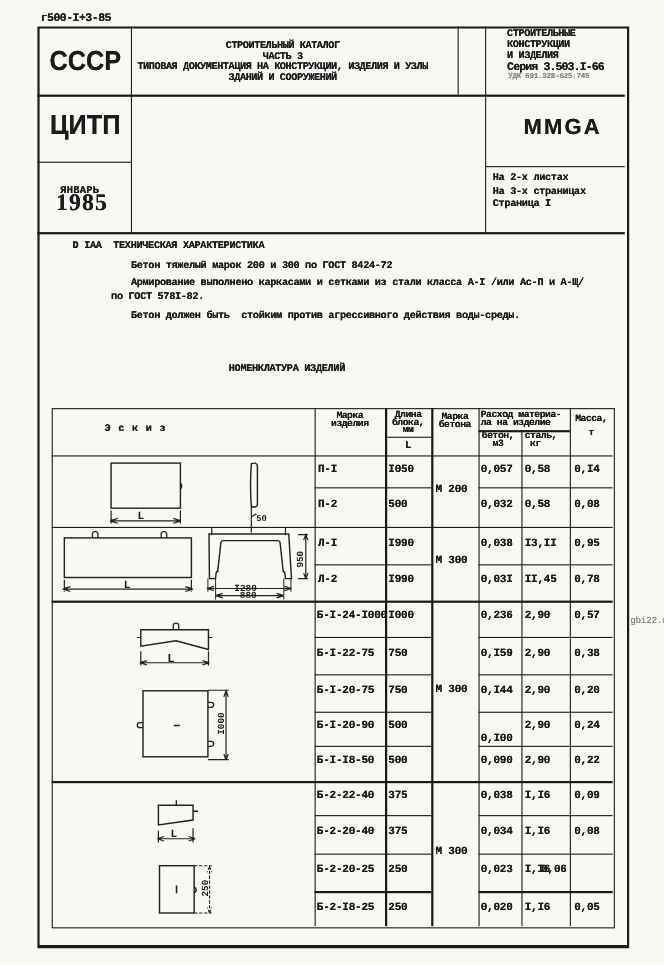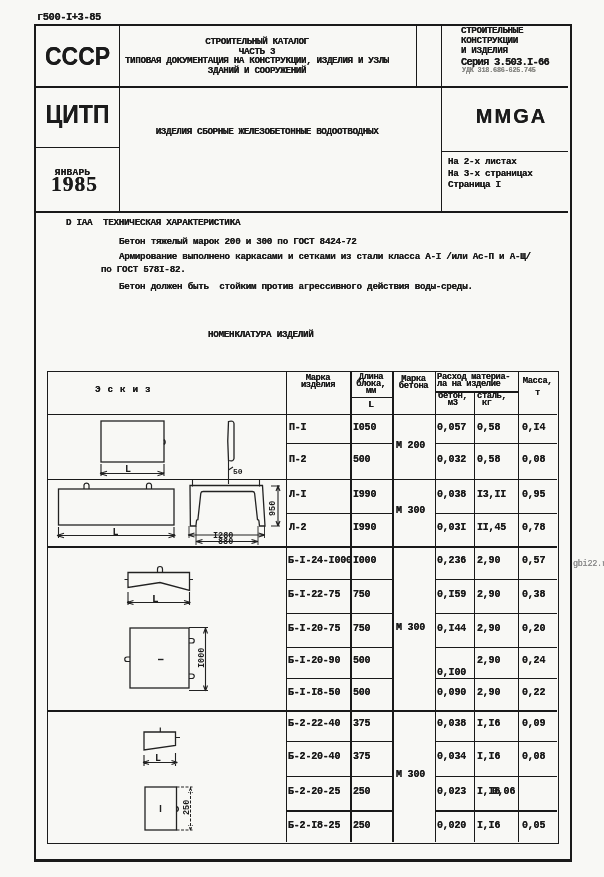--- a/index.html
+++ b/index.html
@@ -37,26 +37,25 @@
 <div class="tx sans" style="left:36px;top:44px;width:83px;text-align:center;font-size:25px;transform:scaleX(0.92);transform-origin:center;">СССР</div>
 
 <div class="tx sans" style="left:36px;top:102px;width:83px;text-align:center;font-size:25px;transform:scaleX(0.92);transform-origin:center;">ЦИТП</div>
 
 <div class="tx" style="left:31px;top:167.5px;width:83px;text-align:center;font-size:9.5px;letter-spacing:0.2px;">ЯНВАРЬ</div>
 
 <div class="tx sans" style="left:33px;top:173.5px;width:83px;text-align:center;font-size:21.5px;letter-spacing:1px;font-family:Liberation Serif, serif;">1985</div>
 
 <div class="tx ctr" style="left:120px;top:37px;width:274px;font-size:9.3px;line-height:9.5px;letter-spacing:-0.4px;">СТРОИТЕЛЬНЫЙ КАТАЛОГ<br>ЧАСТЬ 3<br>ТИПОВАЯ ДОКУМЕНТАЦИЯ НА КОНСТРУКЦИИ, ИЗДЕЛИЯ И УЗЛЫ<br>ЗДАНИЙ И СООРУЖЕНИЙ</div>
 
-<div class="tx ctr" style="left:122px;top:126.5px;width:290px;font-size:9.3px;letter-spacing:-0.4px;">ИЗДЕЛИЯ СБОРНЫЕ ЖЕЛЕЗОБЕТОННЫЕ ВОДООТВОДНЫХ</div>
 
 <div class="tx" style="left:461px;top:26px;font-size:9.3px;line-height:10.2px;letter-spacing:-0.4px;">СТРОИТЕЛЬНЫЕ<br>КОНСТРУКЦИИ<br>И ИЗДЕЛИЯ</div>
 <div class="tx" style="left:461px;top:56.5px;font-size:10.5px;letter-spacing:-0.8px;">Серия 3.503.I-66</div>
 
-<div class="tx" style="left:462px;top:67px;font-size:6.8px;color:#8a8a86;letter-spacing:-0.2px;filter:blur(0.5px);">УДК 318.686-625.745</div>
+<div class="tx" style="left:462px;top:67px;font-size:6.8px;color:#8a8a86;letter-spacing:-0.2px;filter:blur(0.5px);">УДК 691.328-625.745</div>
 
 <div class="tx sans" style="left:448px;top:106px;width:127px;text-align:center;font-size:20px;letter-spacing:2px;">MMGA</div>
 
 <div class="tx" style="left:448px;top:156px;font-size:9.3px;line-height:11.6px;letter-spacing:-0.3px;">На 2-х листах<br>На 3-х страницах<br>Страница I</div>
 
 <div class="tx" style="left:66px;top:218px;font-size:9.3px;letter-spacing:-0.3px;">D IAA&nbsp;&nbsp;ТЕХНИЧЕСКАЯ ХАРАКТЕРИСТИКА</div>
 
 <div class="tx" style="left:119px;top:237px;font-size:9.3px;letter-spacing:-0.3px;">Бетон тяжелый марок 200 и 300 по ГОСТ 8424-72</div>
 
 <div class="tx" style="left:119px;top:251.5px;font-size:9.3px;letter-spacing:-0.3px;">Армирование выполнено каркасами и сетками из стали класса А-I /или Ас-П и А-Щ/</div>

